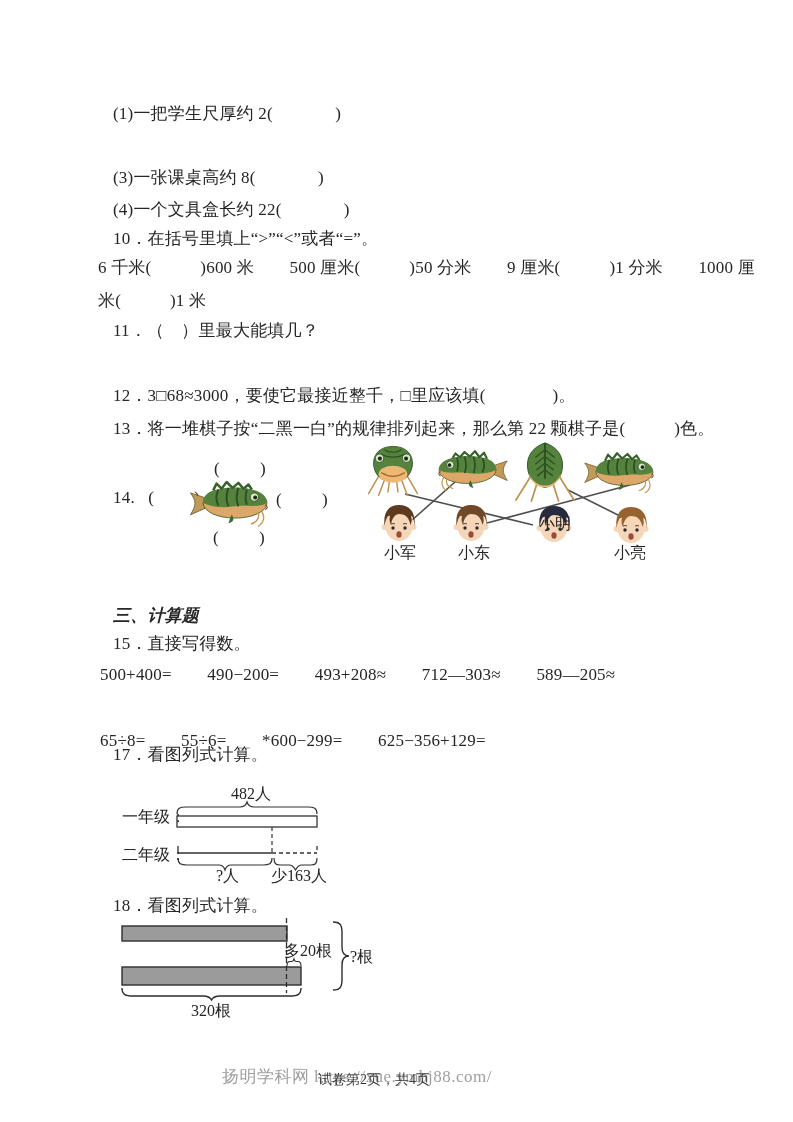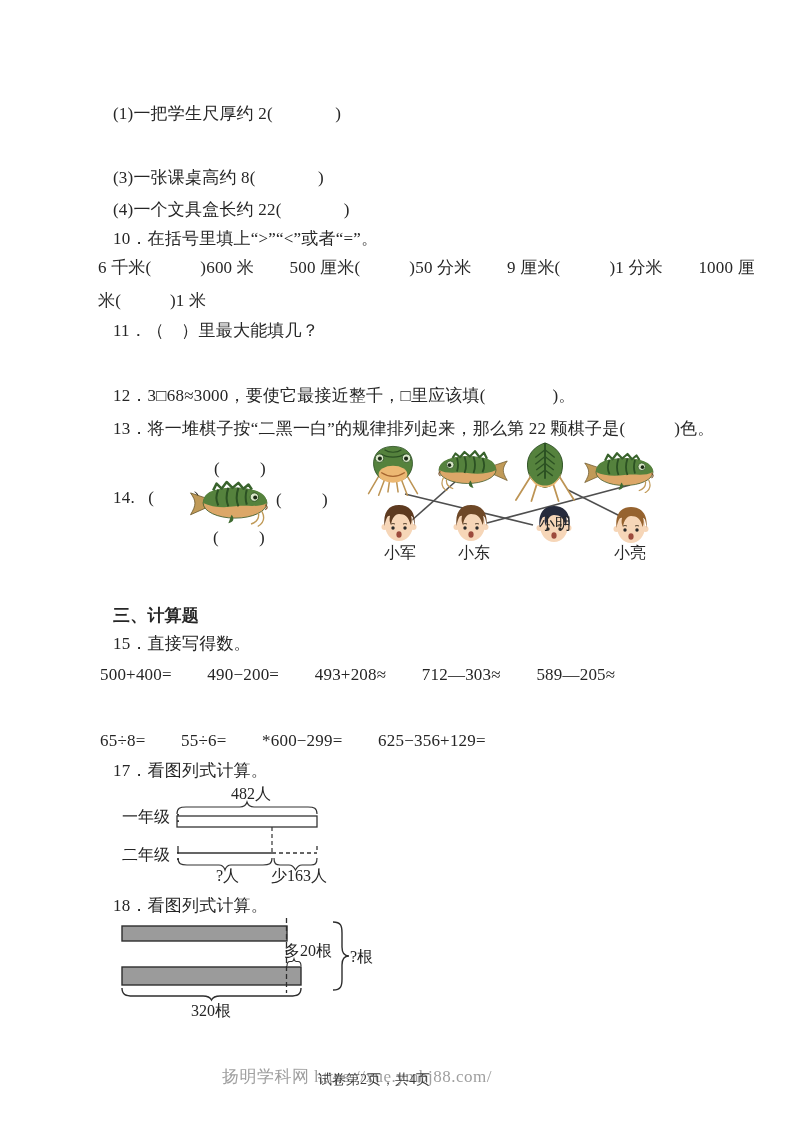--- a/index.html
+++ b/index.html
@@ -1,19 +1,19 @@
 <!DOCTYPE html>
 <html><head>
 <meta charset="utf-8">
 <style>
   html,body{margin:0;padding:0;background:#ffffff;}
   .page{position:relative;width:793px;height:1122px;background:#ffffff;overflow:hidden;
         font-family:"Liberation Serif","DejaVu Serif",serif;color:#262626;text-align:center;}
   .tl{position:absolute;white-space:pre;font-size:17px;line-height:21px;letter-spacing:0.2px;}
-  .bold{font-weight:bold;}
+  .bold{font-weight:bold;font-style:italic;}
   .small{font-size:15px;}
   .lbl{position:absolute;white-space:pre;font-size:16px;}
   .watermark{position:absolute;font-family:Liberation Serif, serif;
              font-size:17px;color:#9f9f9f;letter-spacing:0.5px;}
   .pagenum{position:absolute;font-size:14px;color:#3a3a3a;}
   svg.place{position:absolute;overflow:visible;}
 </style>
 </head>
 <body>
 
@@ -124,21 +124,21 @@
   <div class="lbl small" style="left:539px;top:514px">小明</div>
   <div class="lbl small" style="left:614px;top:543px">小亮</div>
 
   <div class="tl bold" style="left:113px;top:605px">三、计算题</div>
 
   <div class="tl" style="left:113px;top:633px">15．直接写得数。</div>
   <div class="tl" style="left:100px;top:664px">500+400=        490−200=        493+208≈        712—303≈        589—205≈</div>
 
   <div class="tl" style="left:100px;top:730px">65÷8=        55÷6=        *600−299=        625−356+129=</div>
 
-  <div class="tl" style="left:113px;top:760px">17．看图列式计算。</div>
+  <div class="tl" style="left:113px;top:744px">17．看图列式计算。</div>
   <div class="lbl" style="left:231px;top:784px">482人</div>
   <div class="lbl" style="left:122px;top:807px">一年级：</div>
   <div class="lbl" style="left:122px;top:845px">二年级：</div>
   <div class="lbl" style="left:216px;top:866px">?人</div>
   <div class="lbl" style="left:271px;top:866px">少163人</div>
 
   <svg class="place" style="left:170px;top:800px" width="160" height="72">
     <path d="M7,14 C7,8 10,7 16,7 L70,7 C74,7 76,5 77,2 C78,5 80,7 84,7 L138,7 C144,7 147,8 147,14" fill="none" stroke="#333" stroke-width="1.2"></path>
     <rect x="7" y="16" width="140" height="11" fill="none" stroke="#333" stroke-width="1.3"></rect>
     <line x1="102" y1="27" x2="102" y2="53" stroke="#333" stroke-width="1.2" stroke-dasharray="4,3"></line>

